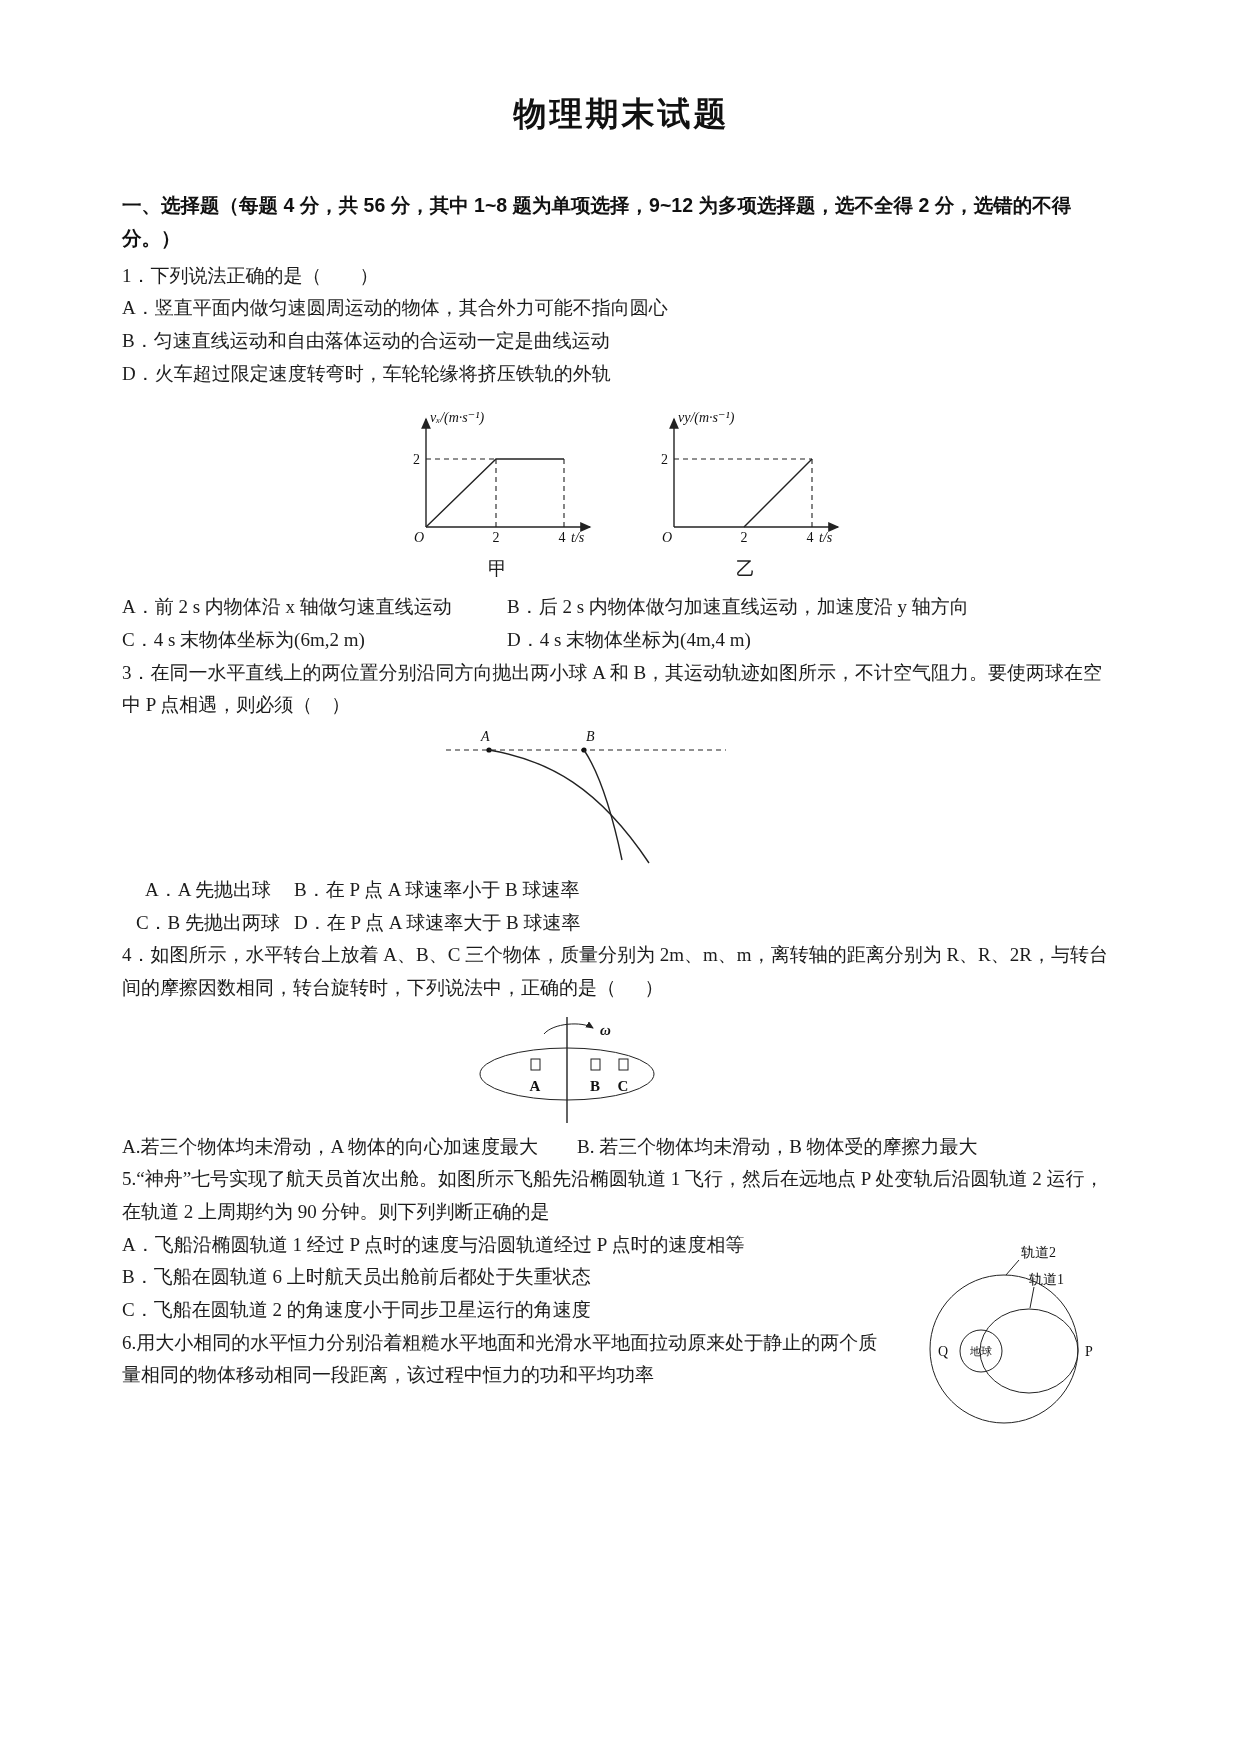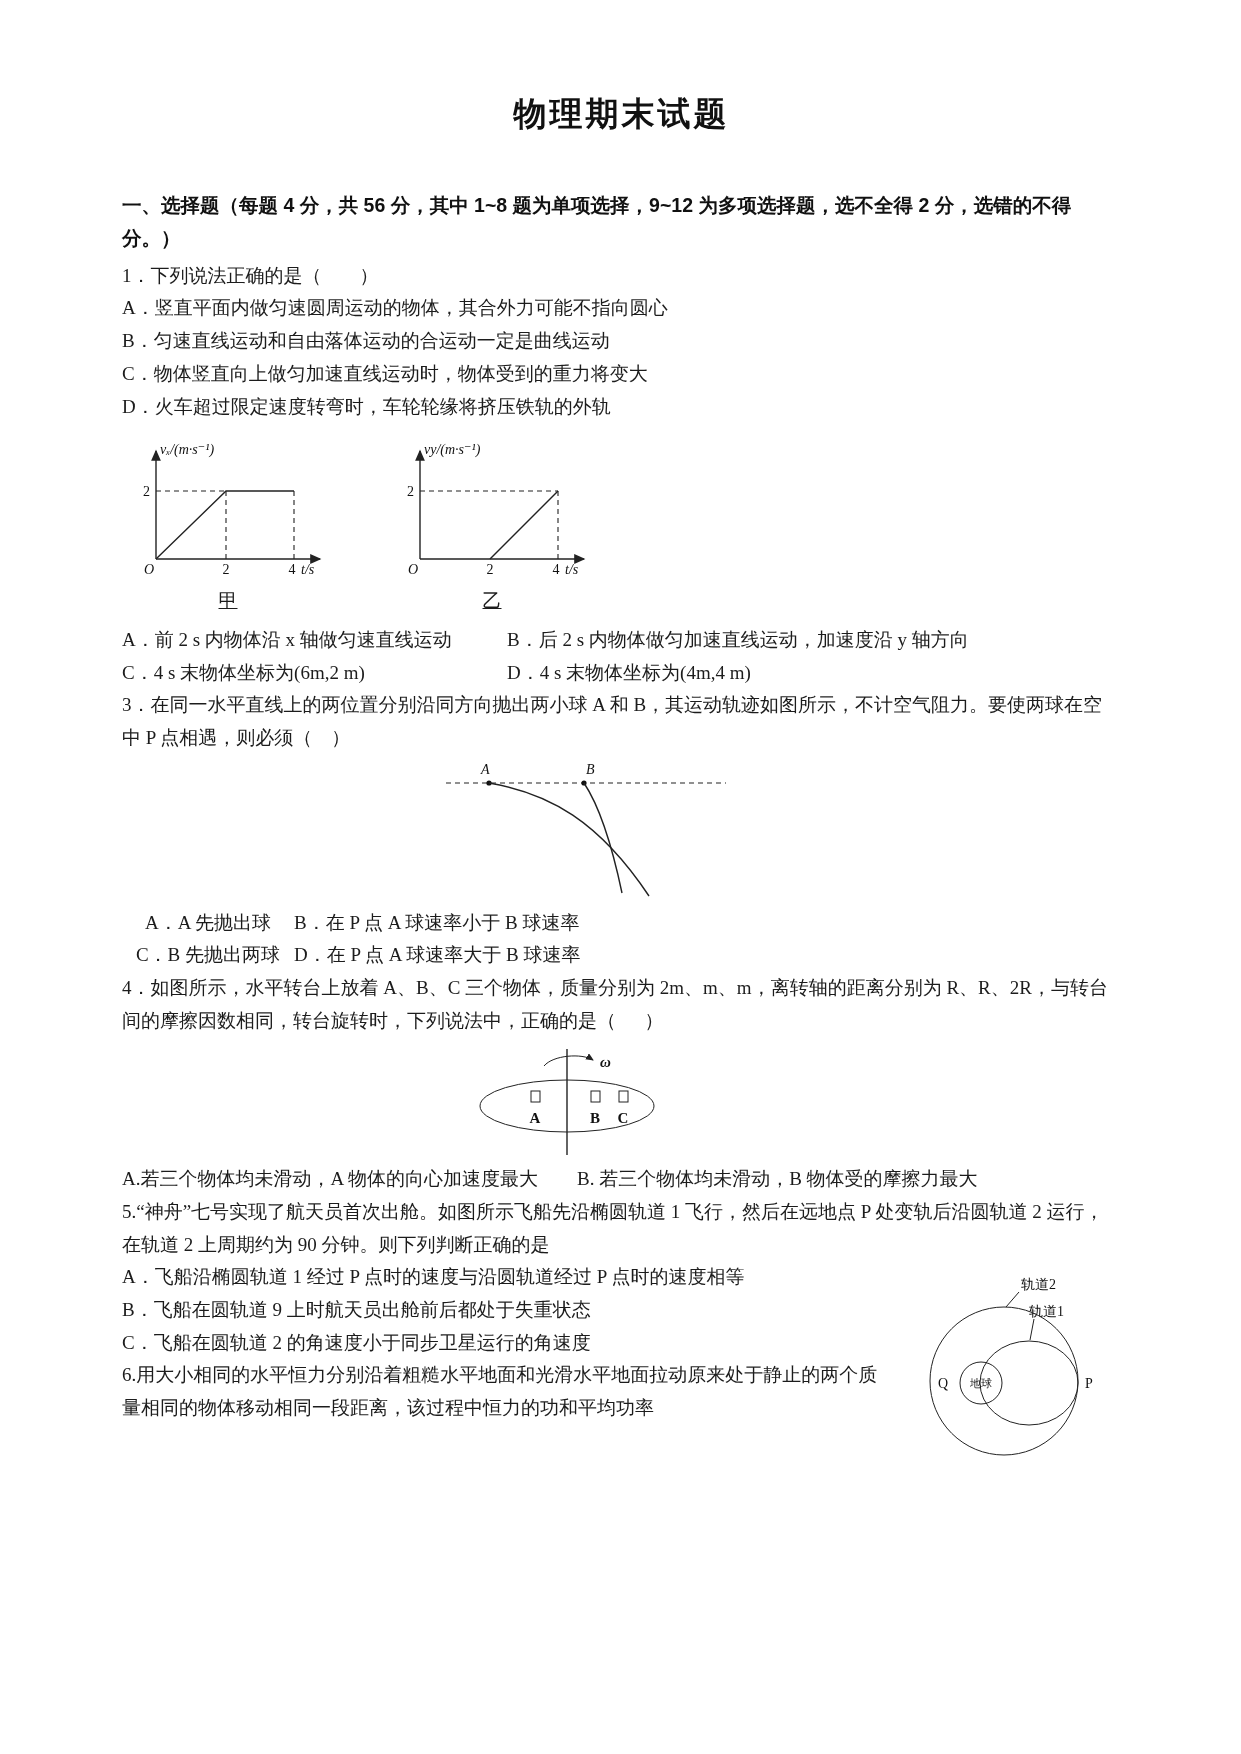--- a/index.html
+++ b/index.html
@@ -18,21 +18,21 @@
   .section-header {
     font-weight:bold; font-family:"Liberation Sans","DejaVu Sans",sans-serif;
     font-size:19.5px; color:#111; white-space:pre-wrap; margin-bottom:4px;
   }
   .q-text { white-space:pre-wrap; }
   .opt-row { white-space:pre-wrap; }
   .opt-row .first { display:inline-block; }
   .w172 { min-width:172px;text-align:center; }
   .w385 { min-width:385px; }
   .w455 { min-width:455px; }
-  .fig-row { display:flex; justify-content:flex-start; gap:52px; margin:14px 0 6px 0;text-decoration:underline; }
+  .fig-row { display:flex; justify-content:center; gap:36px; margin:14px 0 6px 0; }
   .graph { text-align:center; }
   .graph .caption { font-size:19px; margin-top:-2px; }
   svg { display:block; }
   .axis, .plot { stroke:#222; stroke-width:1.4; fill:none; }
   .dash { stroke:#222; stroke-width:1.1; fill:none; stroke-dasharray:5 4; }
   .thin { stroke:#222; stroke-width:1; fill:none; }
   .lbl { font-family:"Liberation Serif","DejaVu Serif",serif; font-size:14px; fill:#111; }
   .lbl-b { font-family:"Liberation Serif","DejaVu Serif",serif; font-size:15px; fill:#111; font-weight:bold; }
   .fig-center { margin:6px 0 4px 312px; }
   .fig-center4 { margin:6px 0 2px 330px; }
@@ -45,21 +45,20 @@
 <div class="page">
 
   <h1 class="title">物理期末试题</h1>
 
   <p class="section-header">一、选择题（每题 4 分，共 56 分，其中 1~8 题为单项选择，9~12 为多项选择题，选不全得 2 分，选错的不得分。）</p>
 
   <div class="qblock">
     <p class="q-text">1．下列说法正确的是（        ）</p>
     <p class="q-text">A．竖直平面内做匀速圆周运动的物体，其合外力可能不指向圆心</p>
     <p class="q-text">B．匀速直线运动和自由落体运动的合运动一定是曲线运动</p>
-    <p class="q-text">C．物体竖直向上做匀加速直线运动时，物体受到的重力将变大</p>
     <p class="q-text">D．火车超过限定速度转弯时，车轮轮缘将挤压铁轨的外轨</p>
   </div>
 
   <div class="qblock">
 
     <div class="fig-row">
       <div class="graph">
         <svg width="212" height="150" viewBox="0 0 212 150">
           <defs>
             <marker id="ar1" markerWidth="9" markerHeight="8" refX="7" refY="3.5" orient="auto">
@@ -166,21 +165,21 @@
         <circle class="thin" cx="95" cy="107" r="74"></circle>
         <ellipse class="thin" cx="120" cy="109" rx="49" ry="42"></ellipse>
         <circle class="thin" cx="72" cy="109" r="21"></circle>
         <text x="72" y="113" text-anchor="middle" font-size="11" fill="#111">地球</text>
         <text class="lbl" x="34" y="114" text-anchor="middle">Q</text>
         <text class="lbl" x="176" y="114">P</text>
       </svg>
     </div>
 
     <p class="q-text">A．飞船沿椭圆轨道 1 经过 P 点时的速度与沿圆轨道经过 P 点时的速度相等</p>
-    <p class="q-text">B．飞船在圆轨道 9 上时航天员出舱前后都处于失重状态</p>
+    <p class="q-text">B．飞船在圆轨道 6 上时航天员出舱前后都处于失重状态</p>
     <p class="q-text">C．飞船在圆轨道 2 的角速度小于同步卫星运行的角速度</p>
   </div>
 
   <div class="qblock">
     <p class="q-text">6.用大小相同的水平恒力分别沿着粗糙水平地面和光滑水平地面拉动原来处于静止的两个质量相同的物体移动相同一段距离，该过程中恒力的功和平均功率</p>
   </div>
 
 </div>
 
 </body></html>

